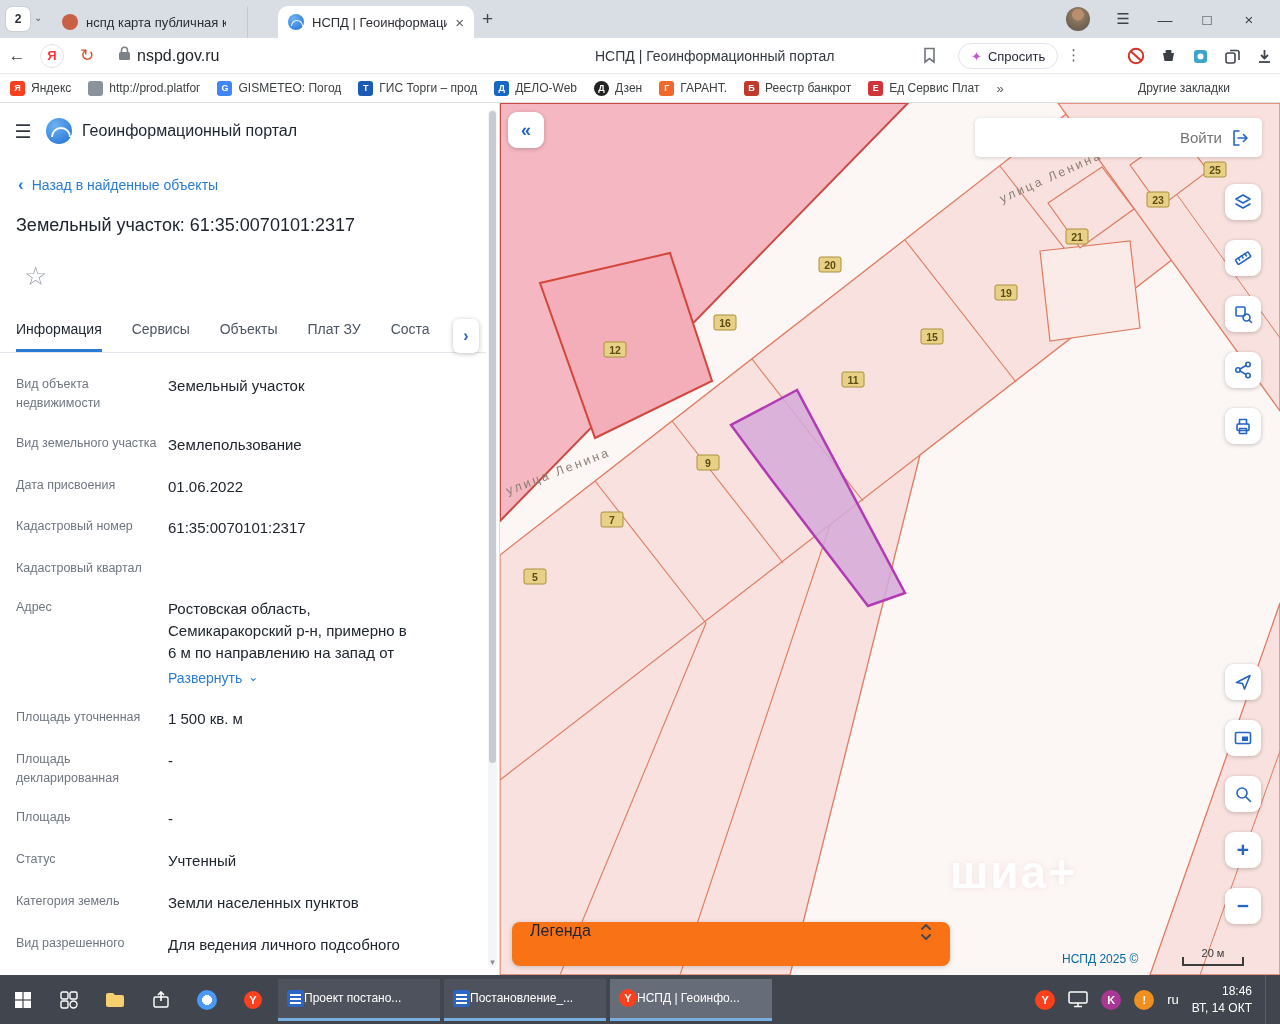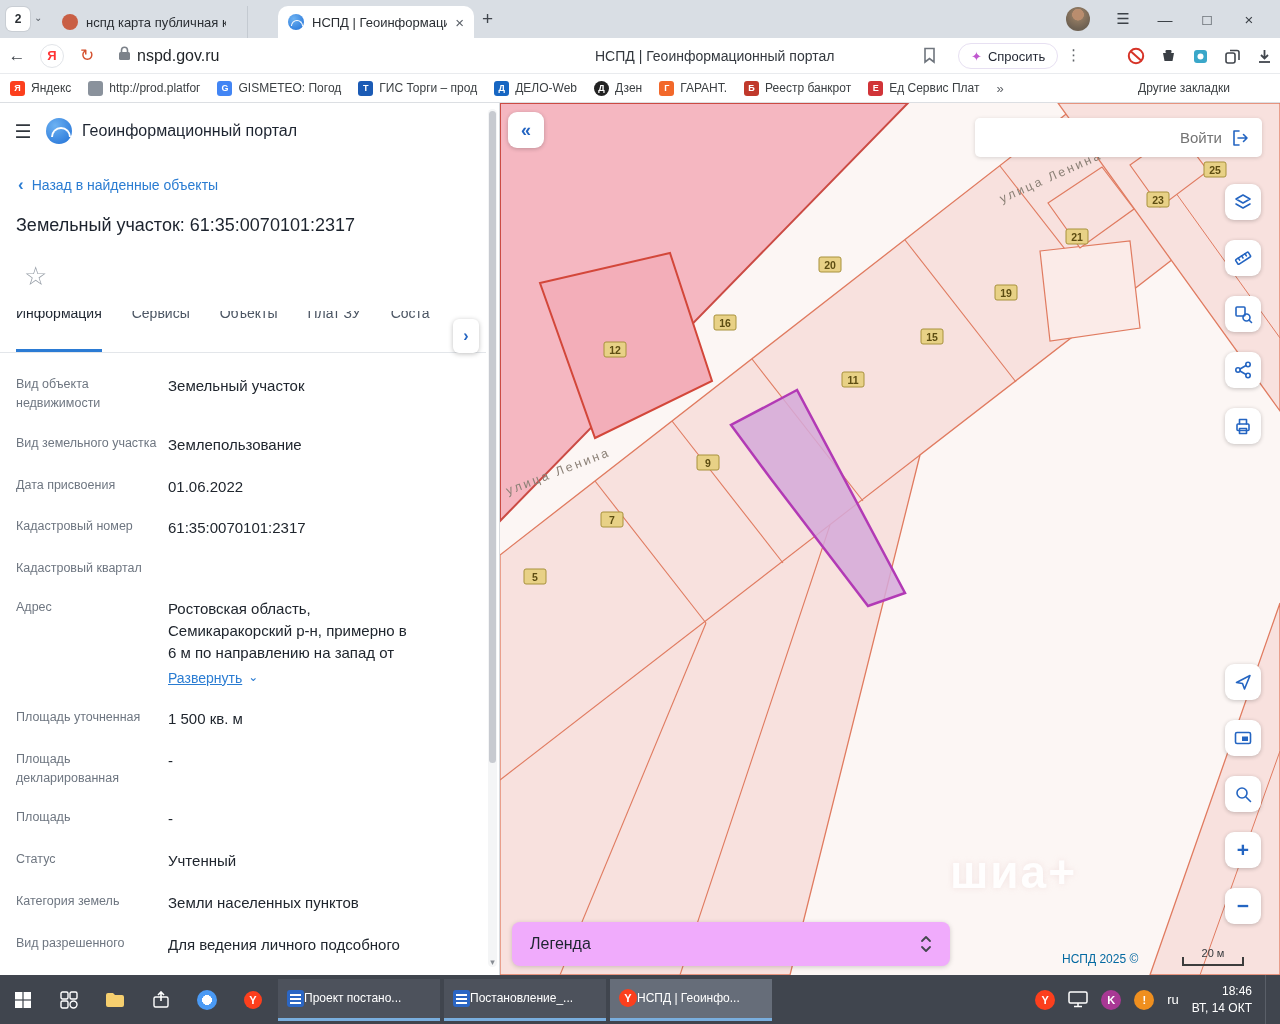--- a/index.html
+++ b/index.html
@@ -52,44 +52,44 @@
   .phead{position:absolute;left:0;top:12px;height:32px;display:flex;align-items:center}
   .hamb{width:46px;text-align:center;font-size:19px;color:#30363d}
   .plogo{width:26px;height:26px;border-radius:50%;background:radial-gradient(circle at 35% 30%,#6db2f2,#1f6fd6);position:relative;margin-right:10px}
   .plogo:after{content:"";position:absolute;left:5px;top:9px;width:16px;height:8px;border:2px solid #fff;border-bottom:none;border-radius:10px 10px 0 0}
   .ptitle{font-size:16px;color:#1d2430}
   .backlink{position:absolute;left:18px;top:72px;display:flex;align-items:center;gap:8px;color:#2a7cd2;font-size:14px}
   .backlink .bc{font-size:17px;font-weight:bold}
   .objtitle{position:absolute;left:16px;top:112px;font-size:18px;color:#1c232e}
   .star{position:absolute;left:24px;top:158px;font-size:26px;color:#9aa1aa}
   .ptabs{position:absolute;left:0;top:208px;width:486px;height:42px;border-bottom:1px solid #e3e6ea;display:flex;align-items:flex-end;padding-left:16px;gap:30px;overflow:hidden;white-space:nowrap}
-  .ptab{font-size:14px;color:#4b5563;padding-bottom:28px;border-bottom:3px solid transparent}
+  .ptab{font-size:14px;color:#4b5563;padding-bottom:12px;border-bottom:3px solid transparent}
   .ptab.active{color:#1d2530;border-bottom-color:#2b7bd4}
   .tabarrow{position:absolute;left:453px;top:216px;width:26px;height:34px;background:#fff;border-radius:6px;box-shadow:0 1px 5px rgba(0,0,0,.25);display:flex;align-items:center;justify-content:center;color:#2465c2;font-size:16px;font-weight:bold}
   .fields{position:absolute;left:16px;top:272px;width:462px}
   .frow{display:flex;margin-bottom:20px}
   .flabel{flex:0 0 152px;padding-right:8px;font-size:12.5px;line-height:1.55;color:#6e7681}
   .fvalue{width:245px;font-size:15px;line-height:1.45;color:#20262e}
   .expand{margin-top:4px;display:flex;align-items:center;gap:6px}
-  .expand a{color:#2a7cd2;font-size:14px;text-decoration:underline}
+  .expand a{color:#2a7cd2;font-size:14px;}
   .expand .chev{color:#2a7cd2;font-size:12px}
   .pscroll{position:absolute;right:2px;top:6px;width:9px;height:858px;background:#f4f5f6;border-radius:5px}
   .pthumb{position:absolute;left:1px;top:2px;width:7px;height:652px;background:#c7cad0;border-radius:4px}
   .pscroll .down{position:absolute;left:0;bottom:0;width:9px;text-align:center;font-size:9px;color:#878c93}
 
   
   .map{position:absolute;left:500px;top:103px;width:780px;height:872px;background:#fcf6f4;overflow:hidden}
   .map svg.base{position:absolute;left:0;top:0}
   .mbtn{position:absolute;width:36px;height:36px;background:#fff;border-radius:9px;box-shadow:0 1px 4px rgba(0,0,0,.22);display:flex;align-items:center;justify-content:center;color:#2465c2}
   .collapse{left:8px;top:9px;font-size:18px;font-weight:bold}
   .loginbar{position:absolute;right:18px;top:15px;width:287px;height:39px;background:#fff;border-radius:5px;box-shadow:0 1px 4px rgba(0,0,0,.15);display:flex;align-items:center;justify-content:flex-end;gap:8px;padding:0 12px}
   .loginbar .lbl{color:#737373;font-size:15px}
   .ticon{stroke:#2465c2;fill:none;stroke-width:1.6;stroke-linecap:round;stroke-linejoin:round}
   .zoomtxt{font-size:21px;font-weight:bold}
-  .legend{position:absolute;left:12px;top:819px;width:438px;height:44px;background:#f0abfc;border-radius:8px;box-shadow:0 1px 5px rgba(0,0,0,.18);display:flex;align-items:center;padding:0 18px}
+  .legend{position:absolute;left:12px;top:819px;width:438px;height:44px;background:#f97316;border-radius:8px;box-shadow:0 1px 5px rgba(0,0,0,.18);display:flex;align-items:flex-start;padding:0 18px}
   .legend .lbl{font-size:16px;color:#1d2430}
   .legend .chevs{margin-left:auto}
   .watermark{position:absolute;left:450px;top:742px;font-size:46px;font-weight:bold;color:rgba(255,255,255,.92);letter-spacing:2px;text-shadow:0 0 6px rgba(230,200,200,.4)}
   .mapcopy{position:absolute;left:562px;top:849px;font-size:12px;color:#0369a1}
   .scalewrap{position:absolute;left:682px;top:844px;width:62px;text-align:center}
   .scalewrap .slbl{font-size:11px;color:#36393d}
   .scalebar{position:relative;height:7px;border-bottom:2px solid #3c3c3c}
   .scalebar:before,.scalebar:after{content:"";position:absolute;bottom:0;width:2px;height:7px;background:#3c3c3c}
   .scalebar:before{left:0}.scalebar:after{right:0}
 

